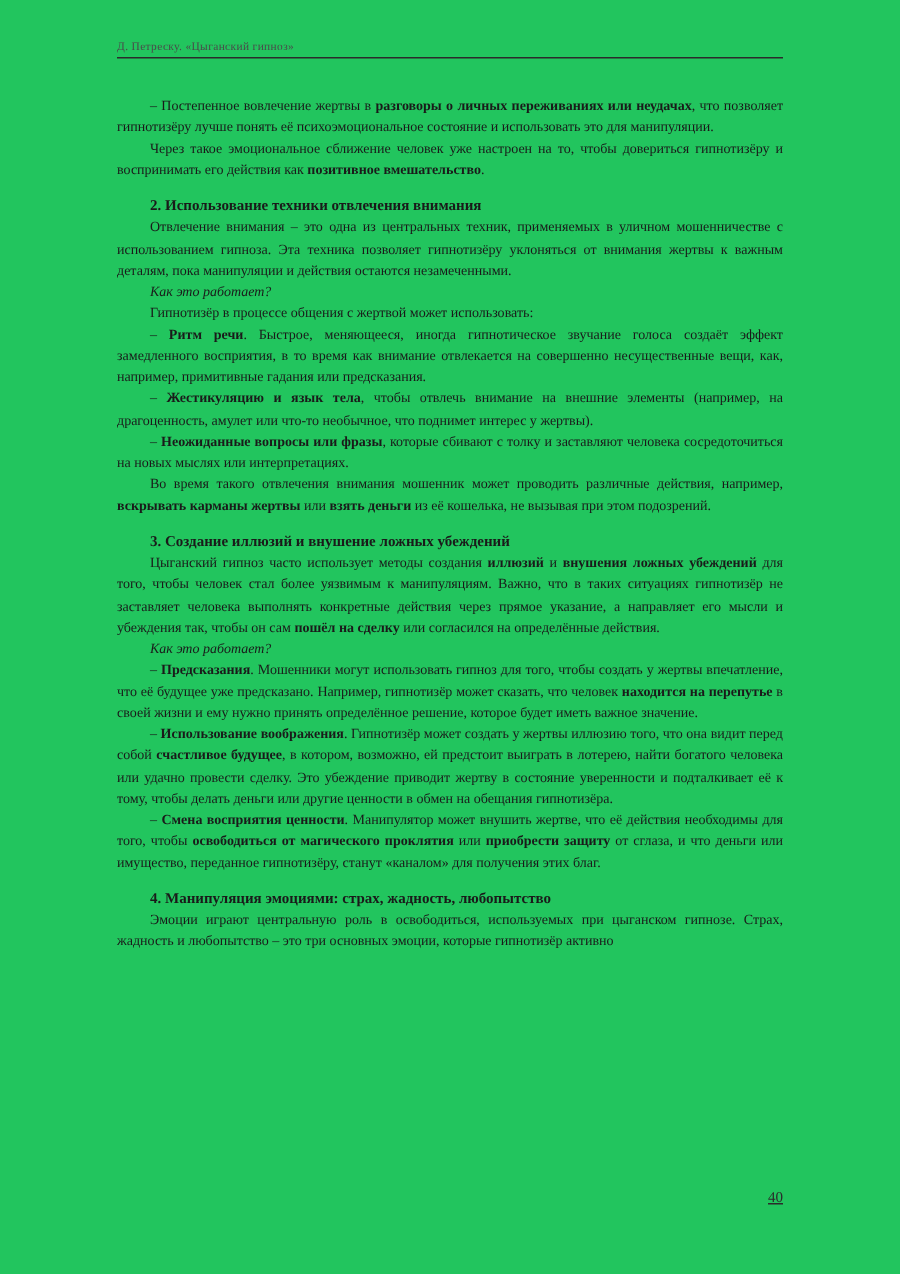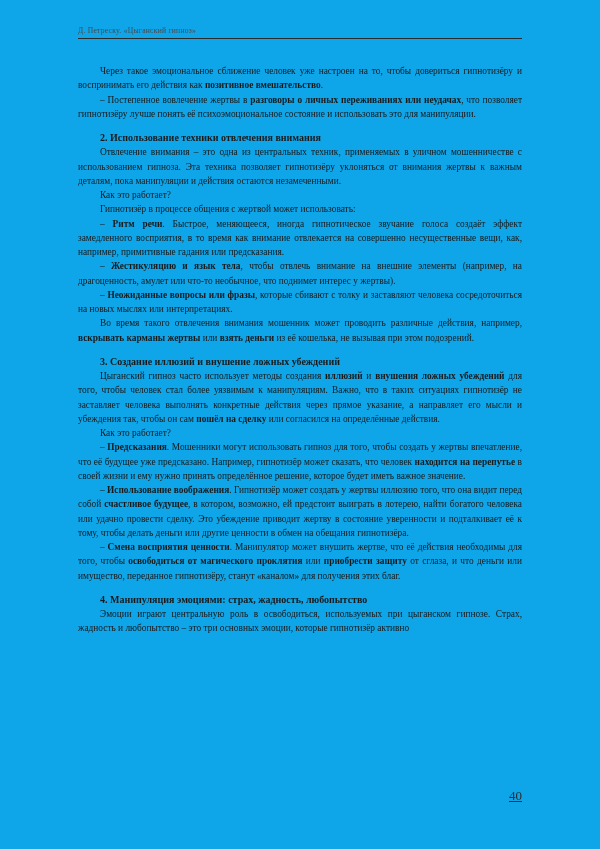--- a/index.html
+++ b/index.html
@@ -14,21 +14,21 @@
     font-family: "Liberation Serif", "DejaVu Serif", serif;
     color: #1a1a1a;
     position: relative;
     overflow: hidden;
   }
   .page {
     position: absolute;
     inset: 0;
     width: 600px;
     height: 849px;
-    background: #0ea5e9;
+    background: #22c55e;
   }
 
   
   .runhead {
     position: absolute;
     left: 78px;
     top: 26px;
     width: 444px;
   }
   .runhead-text {
@@ -69,51 +69,52 @@
     line-height: 14.25px;
     font-weight: bold;
     text-indent: 22px;
     text-align: left;
   }
 
   p.qwork {
     margin: 0;
     font-size: 9.35px;
     line-height: 14.25px;
+    font-style: italic;
     text-indent: 22px;
     text-align: left;
   }
   .gap-head  { height: 10px; }
 
   b, .b { font-weight: bold; }
 
   
   .folio {
     position: absolute;
     right: 78px;
     bottom: 45px;
-    font-size: 13px;
+    font-size: 10px;
     color: #2b2b2b;
     font-family: "Liberation Serif", "DejaVu Serif", serif;
     text-decoration: underline;
   }
 </style>
 </head>
 <body>
 
 <div class="page">
 
   <div class="runhead">
     <div class="runhead-text">Д. Петреску.  «Цыганский гипноз»</div>
     <div class="runhead-rule"></div>
   </div>
 
   <div class="column" id="text-column">
+      <p class="body"><span>– Постепенное вовлечение жертвы в </span><span class="b">разговоры о личных переживаниях</span><span class="b"> или неудачах</span><span>, что позволяет гипнотизёру лучше понять её психоэмоциональное состояние и использовать это для манипуляции.</span></p>
       <p class="body"><span>Через такое эмоциональное сближение человек уже настроен на то, чтобы довериться гипнотизёру и воспринимать его действия как </span><span class="b">позитивное вмешательство</span><span>.</span></p>
-      <p class="body"><span>– Постепенное вовлечение жертвы в </span><span class="b">разговоры о личных переживаниях</span><span class="b"> или неудачах</span><span>, что позволяет гипнотизёру лучше понять её психоэмоциональное состояние и использовать это для манипуляции.</span></p>
       <div class="gap-head"></div>
       <p class="heading">2. Использование техники отвлечения внимания</p>
       <p class="body"><span>Отвлечение внимания – это одна из центральных техник, применяемых в уличном мошенничестве с использованием гипноза. Эта техника позволяет гипнотизёру уклоняться от внимания жертвы к важным деталям, пока манипуляции и действия остаются незамеченными.</span></p>
       <p class="qwork">Как это работает?</p>
       <p class="body"><span>Гипнотизёр в процессе общения с жертвой может использовать:</span></p>
       <p class="body"><span>– </span><span class="b">Ритм речи</span><span>. Быстрое, меняющееся, иногда гипнотическое звучание голоса создаёт эффект замедленного восприятия, в то время как внимание отвлекается на совершенно несущественные вещи, как, например, примитивные гадания или предсказания.</span></p>
       <p class="body"><span>– </span><span class="b">Жестикуляцию и язык тела</span><span>, чтобы отвлечь внимание на внешние элементы (например, на драгоценность, амулет или что-то необычное, что поднимет интерес у жертвы).</span></p>
       <p class="body"><span>– </span><span class="b">Неожиданные вопросы или фразы</span><span>, которые сбивают с толку и заставляют человека сосредоточиться на новых мыслях или интерпретациях.</span></p>
       <p class="body"><span>Во время такого отвлечения внимания мошенник может проводить различные действия, например, </span><span class="b">вскрывать карманы жертвы</span><span> или </span><span class="b">взять деньги</span><span> из её кошелька, не вызывая при этом подозрений.</span></p>
       <div class="gap-head"></div>

